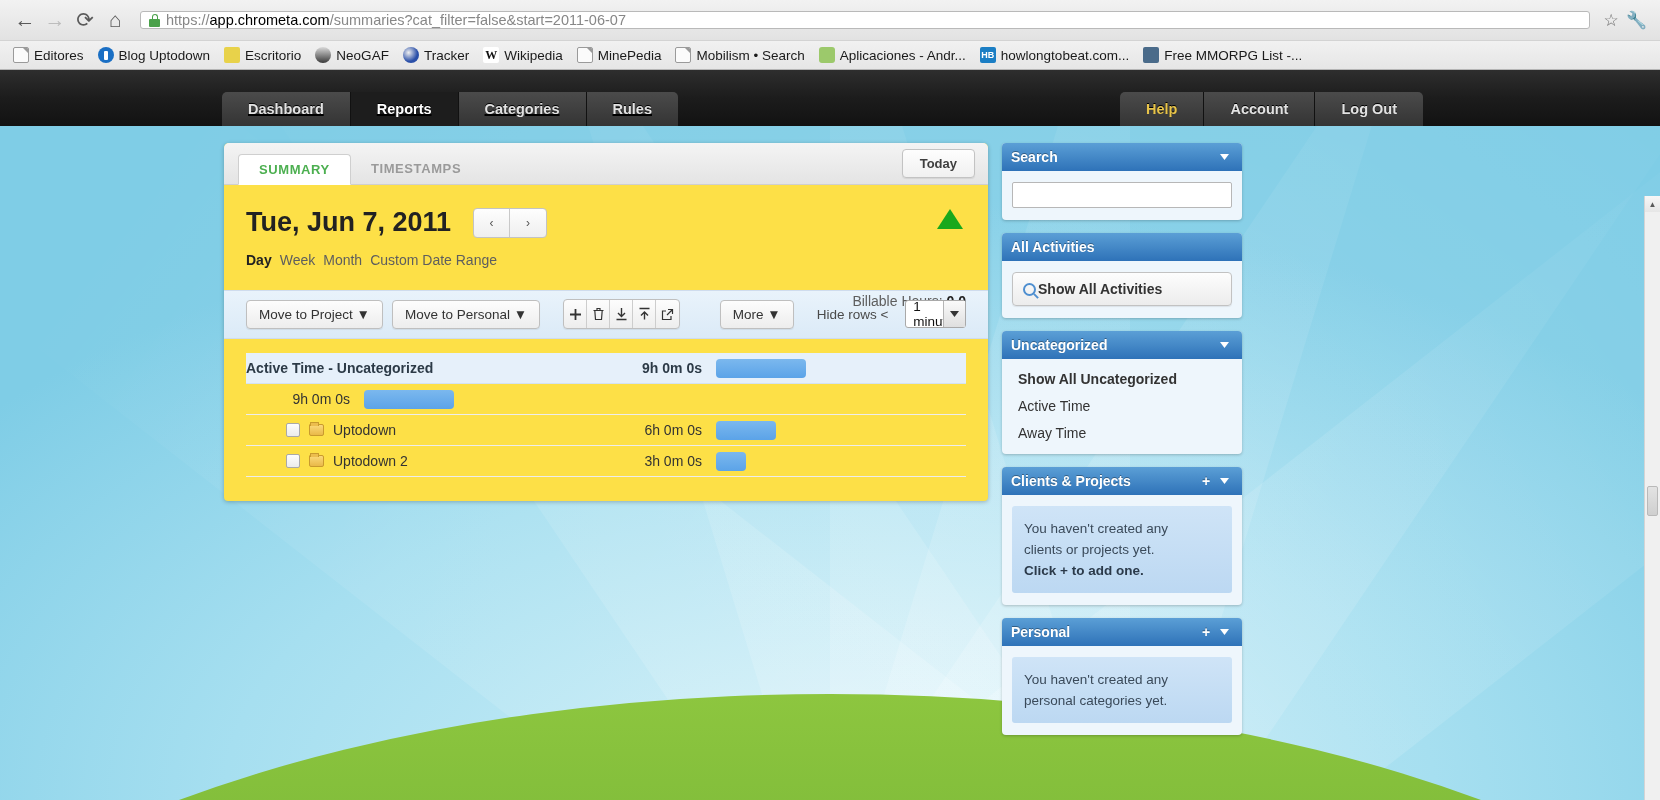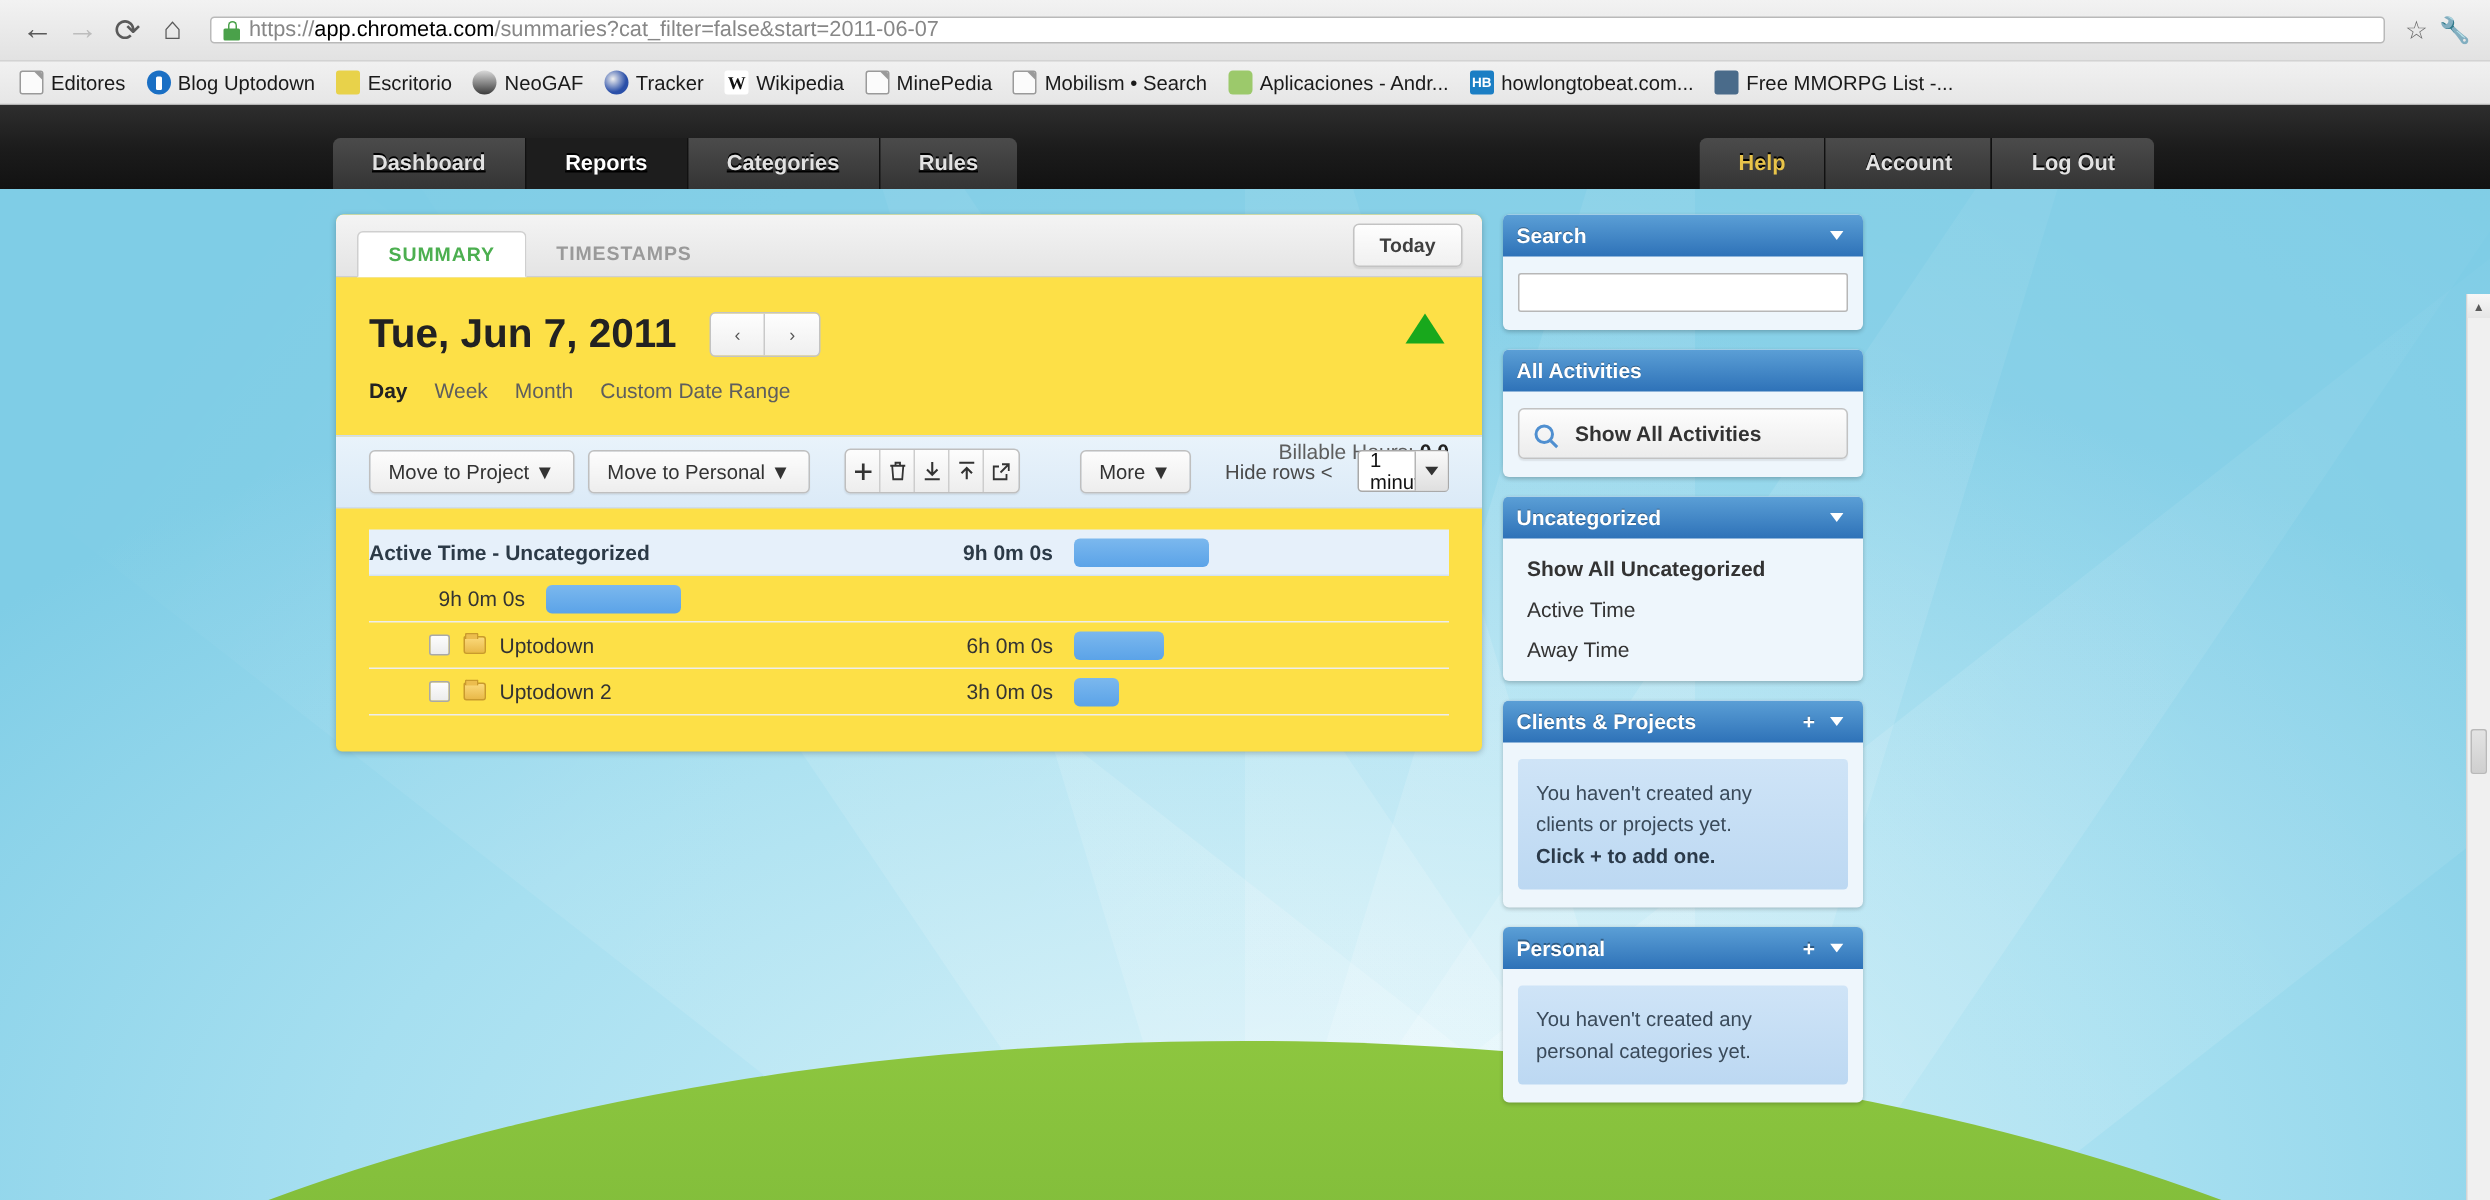--- a/index.html
+++ b/index.html
@@ -113,21 +113,21 @@
   .ico-mmo { background: #4a6b8a; }
 
   
   .app-topbar {
     height: 56px;
     background: linear-gradient(#2e2e2e 0%, #1c1c1c 50%, #121212 100%);
     position: relative;
     display: flex; align-items: flex-end; text-decoration: underline;
   }
   .nav-group { display: flex; margin-left: 222px; }
-  .nav-group.right { position: absolute; right: 224px; bottom: 0; margin: 0; }
+  .nav-group.right { position: absolute; right: 237px; bottom: 0; margin: 0; }
   .nav-tab {
     height: 34px;
     padding: 0 26px;
     display: flex; align-items: center;
     font-size: 14.5px; font-weight: bold;
     color: #e2e2e2;
     background: linear-gradient(#4b4b4b, #343434);
     border-right: 1px solid #111;
     cursor: pointer;
     text-shadow: 0 -1px 0 #000;
@@ -230,21 +230,21 @@
   }
   .date-arrow {
     width: 36px; height: 28px;
     display: flex; align-items: center; justify-content: center;
     font-size: 12px; color: #555;
     cursor: pointer;
   }
   .date-arrow:first-child { border-right: 1px solid #c9c9c9; }
   .range-line {
     margin-top: 14px;
-    display: flex; align-items: center; gap: 18px;
+    display: flex; align-items: center; gap: 8px;
     font-size: 14px; color: #5e5e5e;
   }
   .range-line .sel { font-weight: bold; color: #222; }
   .range-line span { cursor: pointer; }
   .green-arrow {
     position: absolute; right: 25px; top: 24px;
     width: 0; height: 0;
     border-left: 13px solid transparent;
     border-right: 13px solid transparent;
     border-bottom: 20px solid #18a81c;
@@ -397,21 +397,21 @@
   .search-input {
     width: 100%; height: 26px;
     border: 1px solid #b7b7b7;
     background: #fff;
     border-radius: 2px;
     padding: 0 6px;
     font-size: 13px;
     font-family: "Liberation Sans", sans-serif;
   }
   .show-all-btn {
-    display: flex; align-items: center; gap: 14px;
+    display: flex; align-items: center; gap: 2px;
     background: linear-gradient(#fdfdfd, #ececec);
     border: 1px solid #c2c2c2;
     border-radius: 4px;
     padding: 8px 10px;
     font-size: 14px; font-weight: bold; color: #333;
     cursor: pointer;
     box-shadow: 0 1px 1px rgba(0,0,0,.08);
   }
   .mag {
     width: 13px; height: 13px;

